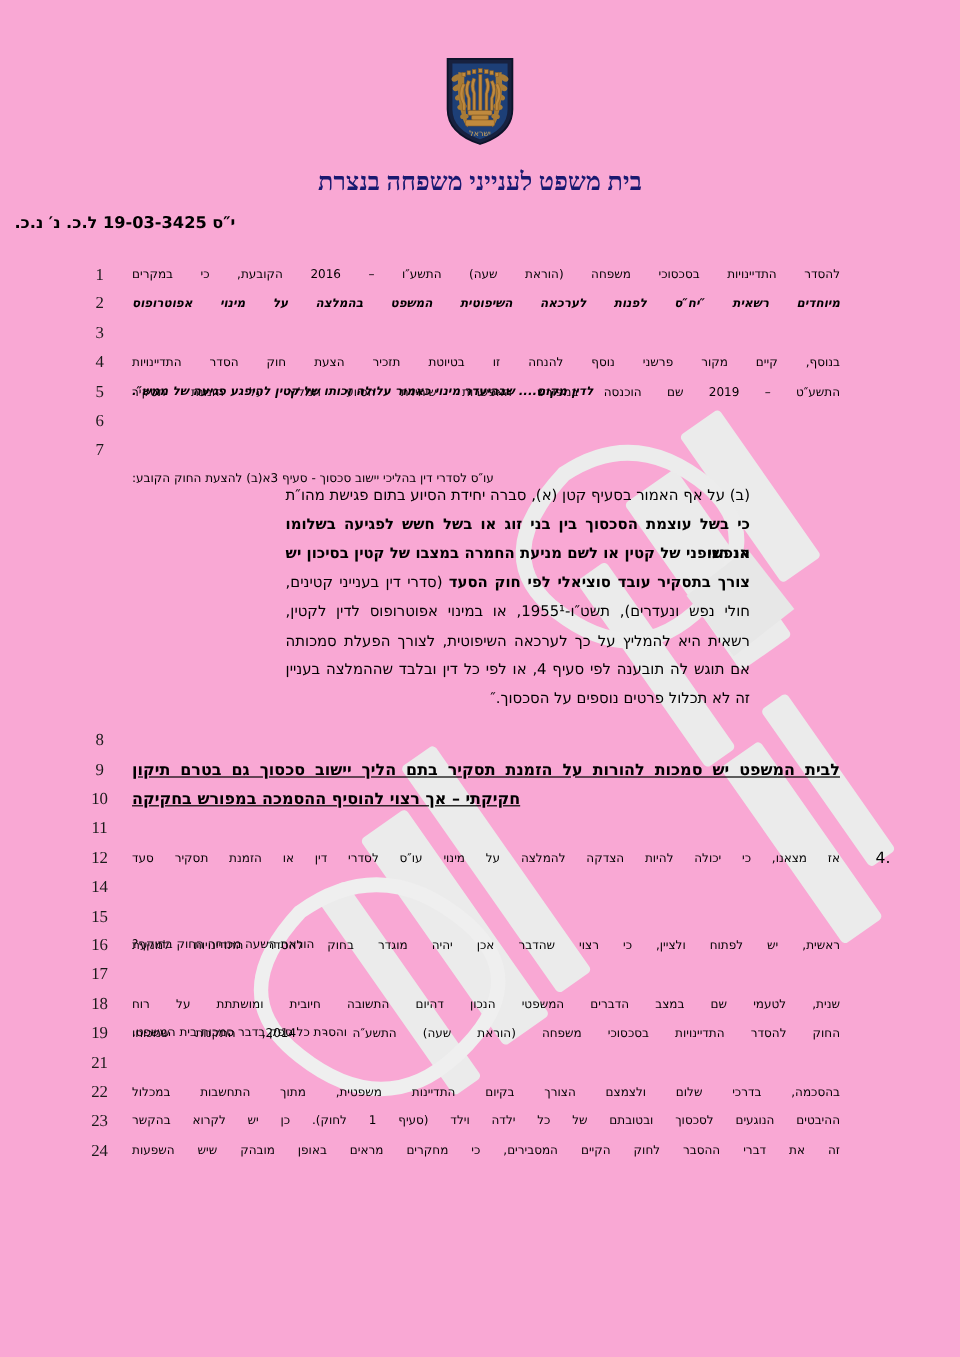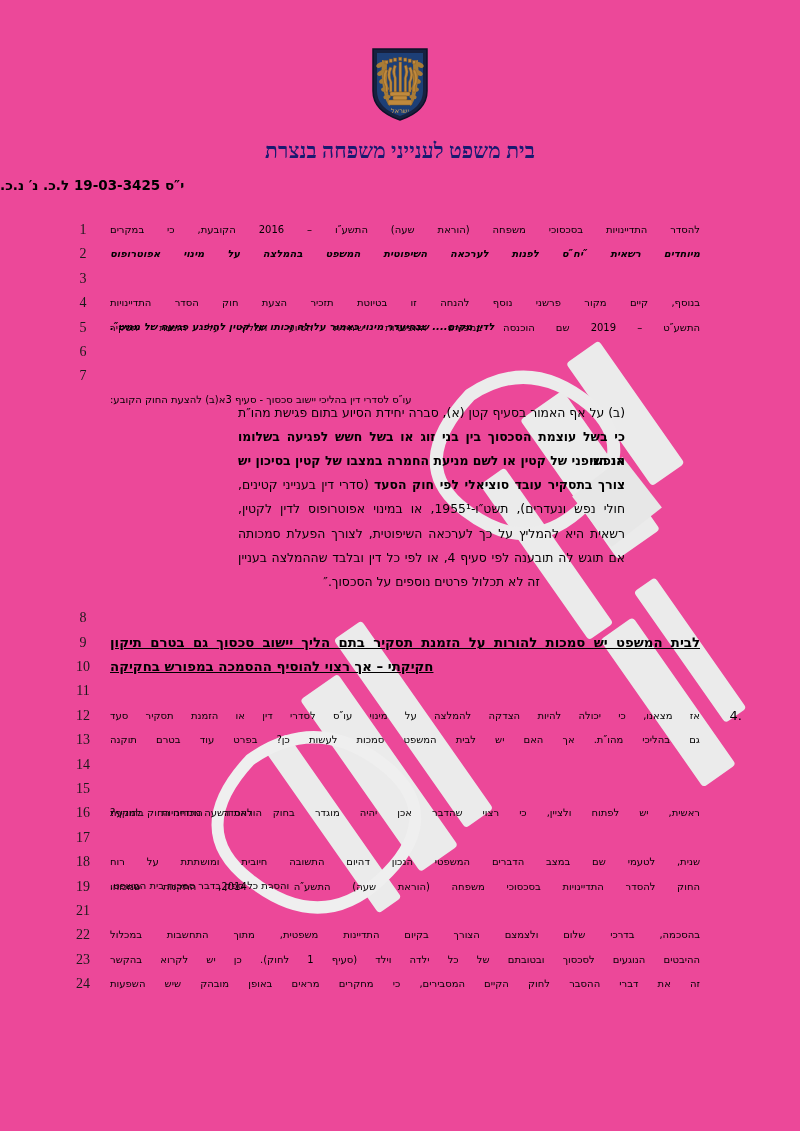--- a/index.html
+++ b/index.html
@@ -5,21 +5,21 @@
 <style>
   html, body {
     margin: 0;
     padding: 0;
     background: #ffffff;
   }
   .page {
     position: relative;
     width: 800px;
     height: 1131px;
-    background: #ec4899;
+    background: #f9a8d4;
     overflow: hidden;
     font-family: "DejaVu Sans", "Liberation Sans", sans-serif;
     color: #000000;
   }
 
   
   .watermark {
     position: absolute;
     inset: 0;
     pointer-events: none;
@@ -105,21 +105,21 @@
     right: 175px;
     left: 238px;
     top: 0;
     line-height: 24.2px;
     font-size: 12.4px;
     direction: rtl;
     text-align: right;
     white-space: nowrap;
   }
   .quote-text.just { text-align: justify; text-align-last: justify; white-space: normal; }
-  .quote-text.lend { text-align: center; }
+  .quote-text.lend { text-align: right; }
 
   
   .item-no {
     position: absolute;
     right: 58px;
     top: 0;
     font-size: 13px;
     line-height: 24.4px;
     direction: ltr;
   }
@@ -223,21 +223,21 @@
 
         <text x="31" y="67" font-family="'DejaVu Sans', sans-serif" font-size="6.5" fill="#cfa45c" text-anchor="middle">ישראל</text>
       </svg>
     </div>
 
     <div class="court-title">בית משפט לענייני משפחה בנצרת</div>
   </div>
 
   <div style="position:absolute;top:175px;left:0;width:800px;z-index:2;text-align:left;direction:rtl;">
     <div style="display:inline-block;margin-left:0;padding-left:0;width:800px;">
-      <div style="text-align:left;padding-left:0;padding-right:0;">
+      <div style="text-align:left;padding-left:12px;padding-right:0;">
         <span style="display:inline-block;width:640px;text-align:left;font-size:13.5px;font-weight:bold;direction:rtl;">י″ס 19-03-3425 ל.כ. נ′ נ.כ.</span>
       </div>
     </div>
   </div>
 
   <div class="body-area">
     <div id="lines-block">
         <div class="ln-row">
           <div class="ln-num">1</div>
           <div class="ln-text just ">להסדר התדיינויות בסכסוכי משפחה (הוראת שעה) התשע″ו – 2016 הקובעת, כי במקרים</div>
@@ -309,24 +309,20 @@
         <div class="ln-row">
           <div class="ln-num">11</div>
           <div class="ln-text  ">&nbsp;</div>
         </div>
         <div class="ln-row">
           <div class="ln-num">12</div>
           <div class="item-no">4.</div>
           <div class="ln-text just ">אז מצאנו, כי יכולה להיות הצדקה להמלצה על מינוי עו″ס לסדרי דין או הזמנת תסקיר סעד</div>
         </div>
         <div class="ln-row">
-          <div class="ln-num">13</div>
-          <div class="ln-text just ">גם בהליכי מהו″ת. אך האם יש לבית המשפט סמכות לעשות כן? בפרט עוד בטרם תוקנה</div>
-        </div>
-        <div class="ln-row">
           <div class="ln-num">14</div>
           <div class="ln-text rtl-end ">הוראת השעה מכוחה החוק בתוקף?</div>
         </div>
         <div class="ln-row">
           <div class="ln-num">15</div>
           <div class="ln-text  ">&nbsp;</div>
         </div>
         <div class="ln-row">
           <div class="ln-num">16</div>
           <div class="ln-text just ">ראשית, יש לפתוח ולציין, כי רצוי שהדבר אכן יהיה מוגדר בחוק להסדר התדיינויות למניעת</div>

